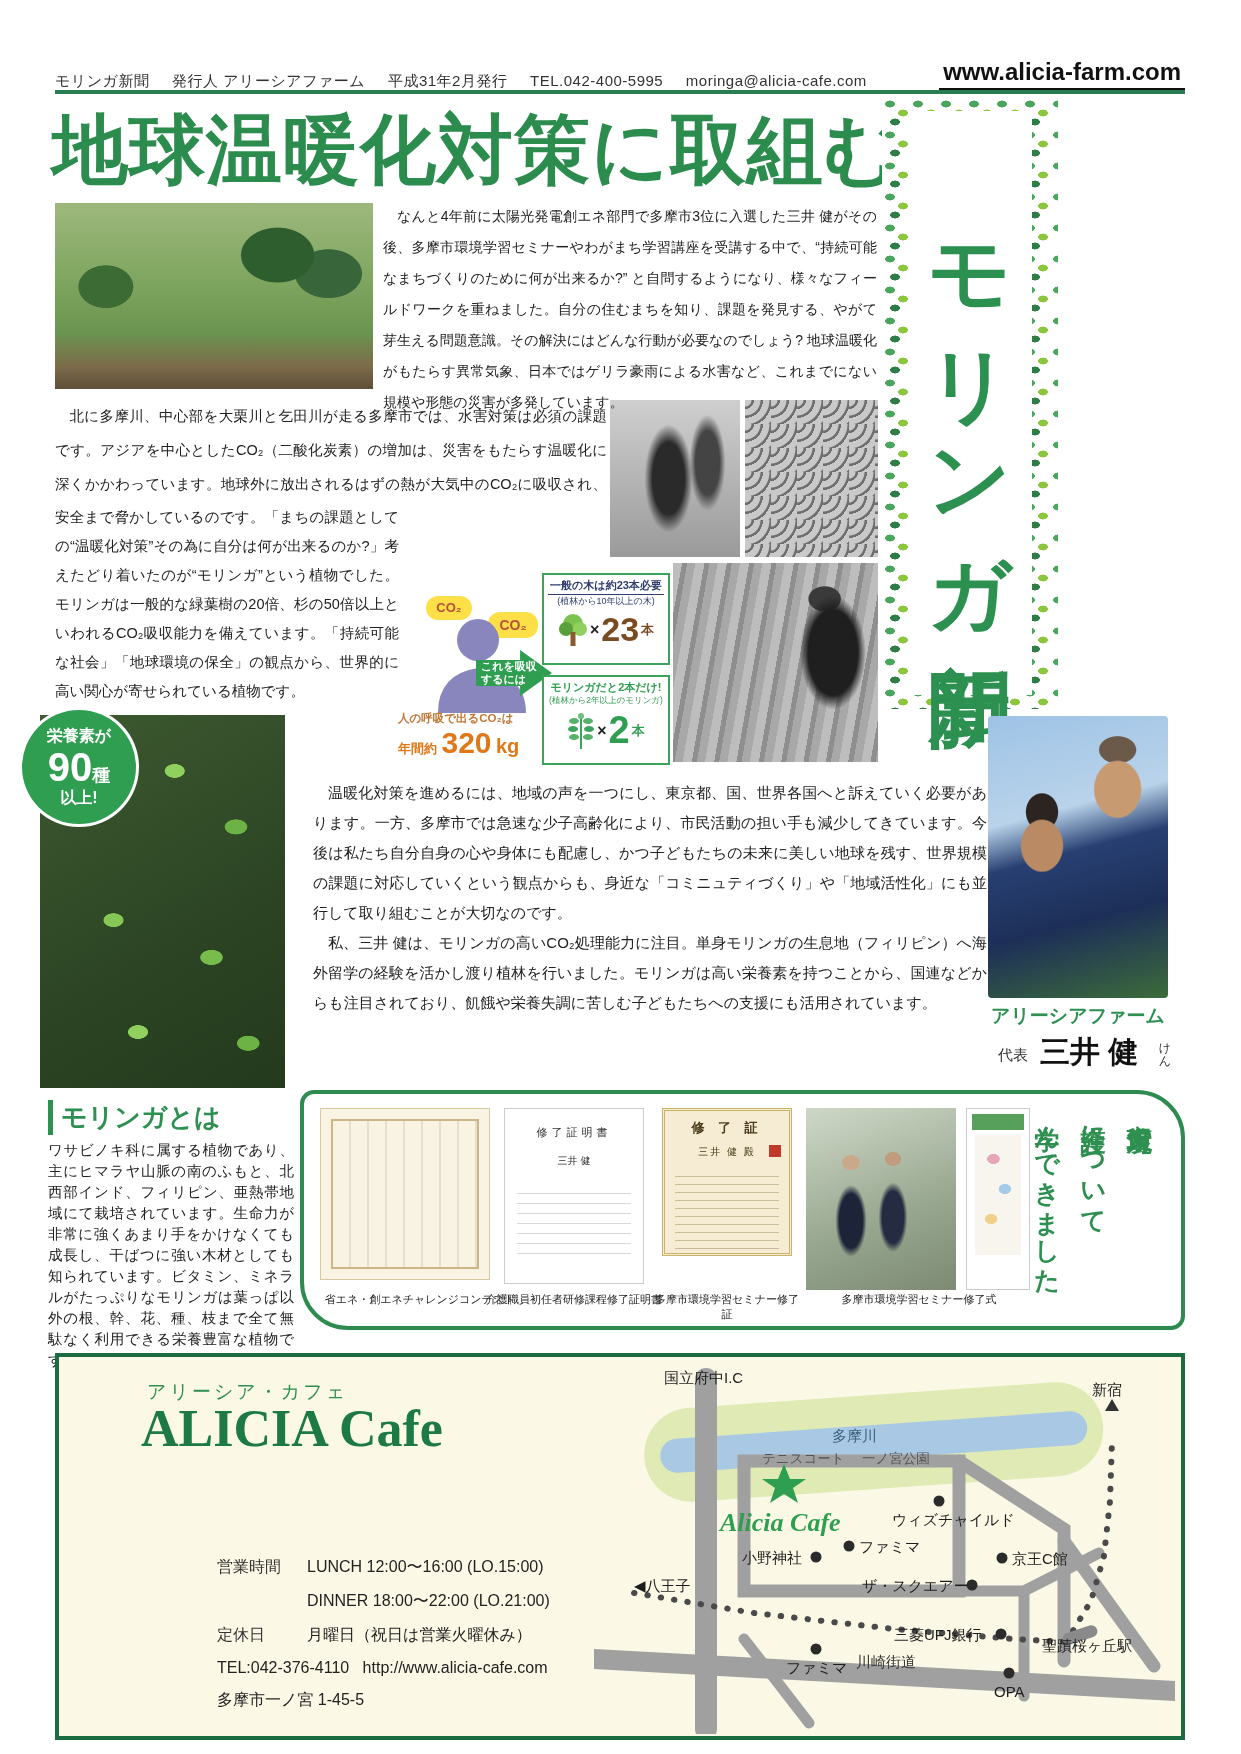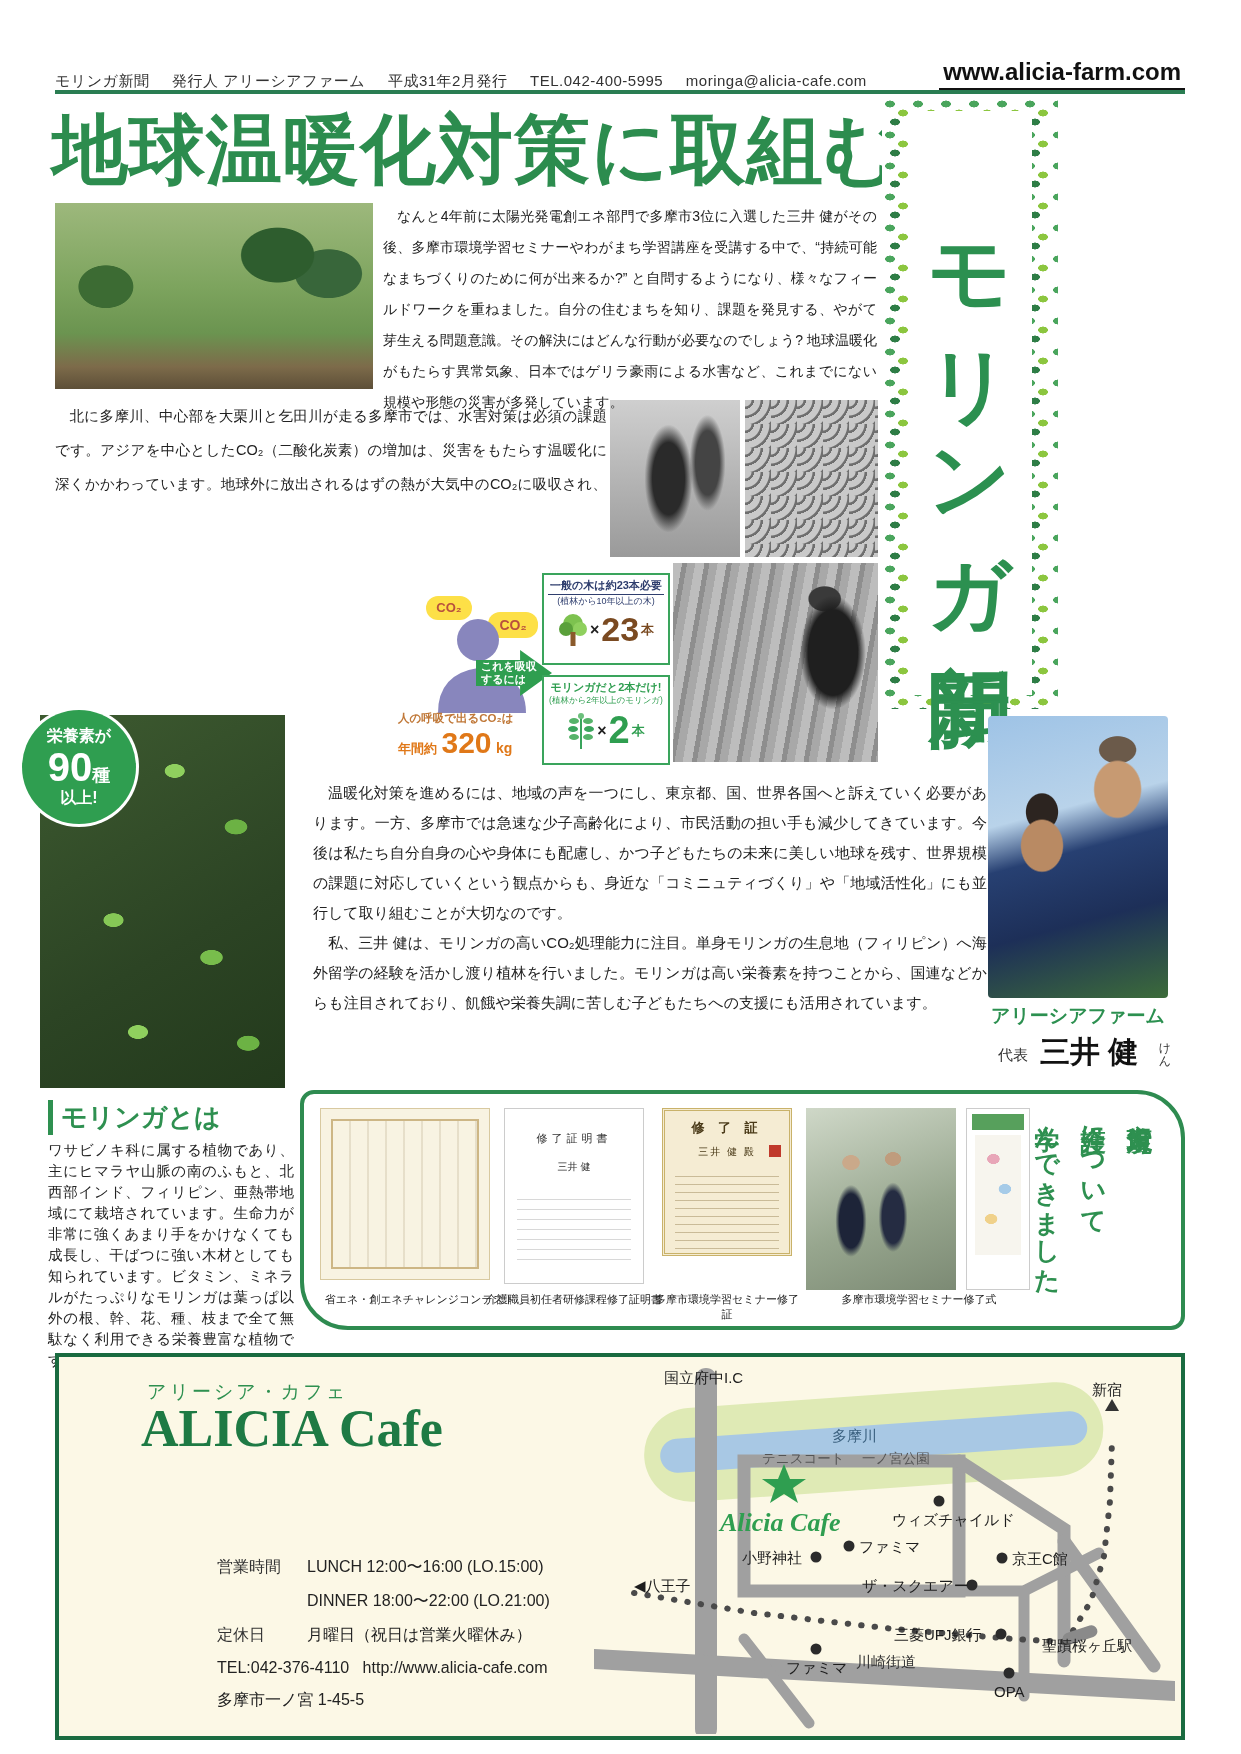--- a/index.html
+++ b/index.html
@@ -91,21 +91,21 @@
   .igrow { display:flex; align-items:center; justify-content:center; gap:2px; margin-top:2px; }
   .x1 { font-size:16px; color:#222; font-weight:bold; }
   .n23 { font-size:34px; font-weight:bold; color:#7a4a21; }
   .u23 { font-size:13px; color:#7a4a21; font-weight:bold; }
   .n2 { font-size:38px; font-weight:bold; color:#2f9e50; }
   .u2 { font-size:13px; color:#2f9e50; font-weight:bold; }
   .breath { left:398px; top:711px; width:146px; }
   .breath .b1 { font-size:11.5px; color:#c07838; font-weight:bold; }
   .breath .b2 { font-size:13px; color:#e07818; font-weight:bold; }
   .breath .bn { font-size:30px; font-weight:bold; color:#e07818; }
-  .breath .bk { font-size:14px; font-weight:bold; color:#e07818; }
+  .breath .bk { font-size:20px; font-weight:bold; color:#e07818; }
 
   
   .badge { left:22px; top:710px; width:114px; height:114px; border-radius:50%; background:#2f9e50;
     color:#fff; display:flex; flex-direction:column; align-items:center; justify-content:center; line-height:1.1; box-shadow:0 0 0 3px #fff; }
   .badge .b-top { font-size:16px; font-weight:bold; }
   .badge .b-num { font-size:40px; font-weight:bold; }
   .badge .b-unit { font-size:18px; font-weight:bold; }
   .badge .b-bot { font-size:16px; font-weight:bold; }
 
   
@@ -118,21 +118,21 @@
   .about-t { left:48px; top:1100px; font-size:26px; font-weight:bold; color:#2e9050; padding-left:8px; border-left:5px solid #2e9050; }
   .about-b { left:48px; top:1140px; width:246px; font-size:14.5px; line-height:21px; color:#222; text-align:justify; }
 
   
   .achv { left:300px; top:1090px; width:885px; height:240px; border:4px solid #2e8b50; border-radius:14px 48px 14px 48px; background:#fff; }
   .cert { position:absolute; top:14px; }
   .cert-cap { position:absolute; top:198px; font-size:11px; color:#222; text-align:center; }
   .c1 { left:16px; width:170px; height:172px; background:#f8f3e2; border:1px solid #d8c9a0; }
   .c1 .frame { position:absolute; inset:10px; border:2px solid #cdb685;
      background:repeating-linear-gradient(90deg, transparent 0 16px, rgba(150,130,90,.18) 16px 18px); }
-  .c2 { left:200px; width:140px; height:176px; background:#fff; border:1px solid #ccc; padding-top:22px; text-align:center; }
+  .c2 { left:200px; width:140px; height:176px; background:#fff; border:1px solid #ccc; padding-top:16px; text-align:center; }
   .c2 .ct { font-size:11px; letter-spacing:4px; color:#333; }
   .c2 .cn { font-size:10px; color:#333; margin-top:14px; }
   .c2 .cl { margin:16px 12px 0 12px; height:70px;
      background:repeating-linear-gradient(transparent 0 9px, #d8d8d8 9px 10px); }
   .c3 { left:358px; width:130px; height:148px; background:#f5ecd3; border:3px double #c9b26a; padding-top:8px; text-align:center; }
   .c3 .ct { font-size:13px; letter-spacing:5px; color:#4a3a18; font-weight:bold; }
   .c3 .cn { font-size:10px; color:#4a3a18; margin-top:8px; letter-spacing:2px; }
   .c3 .cl { margin:10px 10px 0 10px; height:80px;
      background:repeating-linear-gradient(transparent 0 7px, rgba(120,95,40,.35) 7px 8px); }
   .c3 .seal { position:absolute; right:8px; top:34px; width:12px; height:12px; background:#c0392b; }
@@ -192,20 +192,21 @@
 
   <div class="abs ph ph-trees"></div>
   <div class="abs ph ph-bw1"></div>
   <div class="abs ph ph-bw2"></div>
   <div class="abs ph ph-plant"></div>
   <div class="abs ph ph-leaves"></div>
   <div class="abs ph ph-portrait"></div>
 
   <div class="abs para p1">なんと4年前に太陽光発電創エネ部門で多摩市3位に入選した三井 健がその後、多摩市環境学習セミナーやわがまち学習講座を受講する中で、“持続可能なまちづくりのために何が出来るか?” と自問するようになり、様々なフィールドワークを重ねました。自分の住むまちを知り、課題を発見する、やがて芽生える問題意識。その解決にはどんな行動が必要なのでしょう? 地球温暖化がもたらす異常気象、日本ではゲリラ豪雨による水害など、これまでにない規模や形態の災害が多発しています。</div>
   <div class="abs para p2a">北に多摩川、中心部を大栗川と乞田川が走る多摩市では、水害対策は必須の課題です。アジアを中心としたCO₂（二酸化炭素）の増加は、災害をもたらす温暖化に深くかかわっています。地球外に放出されるはずの熱が大気中のCO₂に吸収され、地表近くに留まってしまう“温室効果”が異常気象の原因となり、今や日本に住む私たちの日々の</div>
+  <div class="abs para p2b">安全まで脅かしているのです。「まちの課題としての“温暖化対策”その為に自分は何が出来るのか?」考えたどり着いたのが“モリンガ”という植物でした。モリンガは一般的な緑葉樹の20倍、杉の50倍以上といわれるCO₂吸収能力を備えています。「持続可能な社会」「地球環境の保全」の観点から、世界的に高い関心が寄せられている植物です。</div>
   <div class="abs para p34">
     <p>温暖化対策を進めるには、地域の声を一つにし、東京都、国、世界各国へと訴えていく必要があります。一方、多摩市では急速な少子高齢化により、市民活動の担い手も減少してきています。今後は私たち自分自身の心や身体にも配慮し、かつ子どもたちの未来に美しい地球を残す、世界規模の課題に対応していくという観点からも、身近な「コミニュティづくり」や「地域活性化」にも並行して取り組むことが大切なのです。</p>
     <p>私、三井 健は、モリンガの高いCO₂処理能力に注目。単身モリンガの生息地（フィリピン）へ海外留学の経験を活かし渡り植林を行いました。モリンガは高い栄養素を持つことから、国連などからも注目されており、飢餓や栄養失調に苦しむ子どもたちへの支援にも活用されています。</p>
   </div>
 
   <div class="abs bubble bub1">CO₂</div>
   <div class="abs bubble bub2">CO₂</div>
   <svg class="abs" style="left:430px;top:618px;" width="110" height="95">
     <circle cx="48" cy="22" r="21" fill="#8886bd"></circle>
     <path d="M8,95 Q8,56 48,50 Q96,56 96,95 Z" fill="#8886bd"></path>

